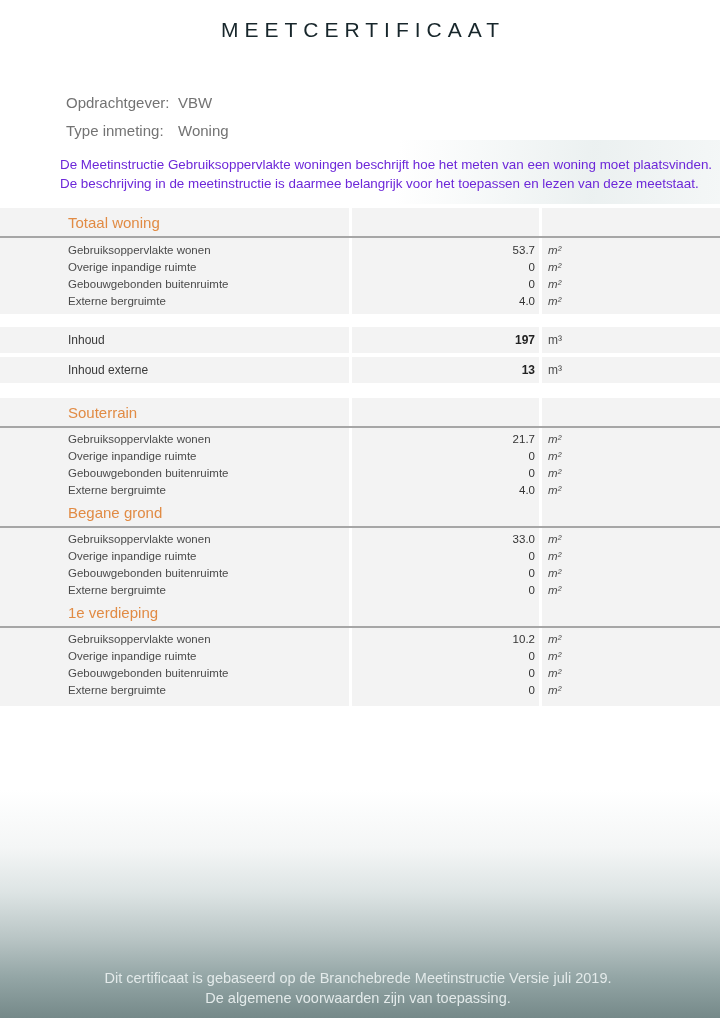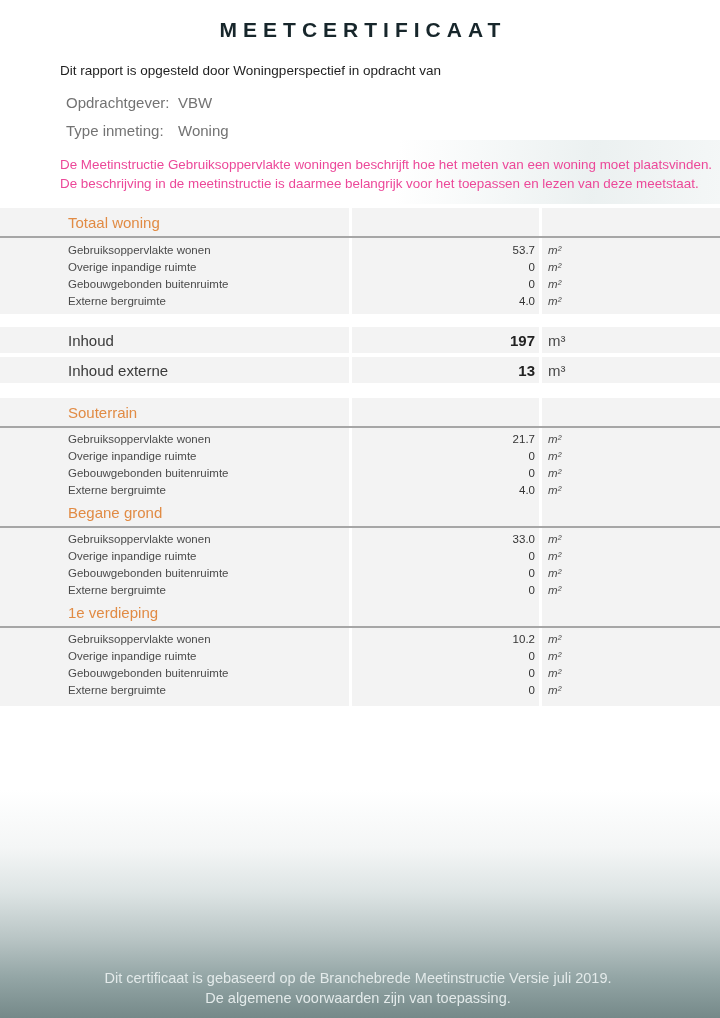--- a/index.html
+++ b/index.html
@@ -8,39 +8,39 @@
     position:relative;
     width:720px; height:1018px;
     background:#ffffff;
     font-family:"Liberation Sans", sans-serif;
     overflow:hidden;
     margin:0 auto;
   }
   .title {
     position:absolute; top:18px; left:0; right:0;
     text-align:center;
-    font-size:21px; font-weight:bold;
+    font-size:21px; font-weight:normal;
     letter-spacing:6px; padding-left:6px;
     color:#17262b;
   }
   .intro {
     position:absolute; top:63px; left:60px;
     font-size:13.5px; color:#1e1e1e;
   }
   .kv { position:absolute; left:66px; font-size:15px; color:#737373; }
   .kv-client { top:94px; }
   .kv-type { top:122px; }
   .kv-label { display:inline-block; width:112px; }
   .desc-tint {
     position:absolute; top:140px; left:0; right:0; height:64px;
     background:linear-gradient(95deg, rgba(238,242,242,0) 55%, rgba(232,238,238,0.85) 82%, rgba(243,246,246,0.9) 100%);
   }
   .desc {
     position:absolute; top:156px; left:60px;
-    font-size:13.4px; line-height:18.5px; color:#ec4899;
+    font-size:13.4px; line-height:18.5px; color:#6d28d9;
   }
   .band { position:absolute; left:0; right:0; background:#f3f3f3; }
   .divider { position:absolute; top:0; bottom:0; width:3px; background:#ffffff; z-index:1; }
   .d1 { left:349px; } .d2 { left:539px; }
   .sec-header {
     height:30px; position:relative; z-index:2;
     border-bottom:2px solid #a6a6a6;
   }
   .sec-title {
     position:absolute; left:68px; top:50%; transform:translateY(-50%);
@@ -54,21 +54,21 @@
   .row .lbl  { padding-left:68px; color:#4a4a4a; }
   .row .val  { text-align:right; padding-right:4px; color:#333333; }
   .row .unit { padding-left:9px; color:#4a4a4a;font-style:italic; }
   .band-totaal { top:208px; height:106px; }
   .band-inhoud { height:26px; }
   .band-inhoud-1 { top:327px; }
   .band-inhoud-2 { top:357px; }
   .row-lg {
     position:relative; z-index:2;
     display:grid; grid-template-columns:349px 190px auto;
-    height:26px; align-items:center; font-size:15px;
+    height:26px; align-items:center; font-size:12px;
   }
   .row-lg .lbl  { padding-left:68px; color:#3a3a3a; }
   .row-lg .val  { text-align:right; padding-right:4px; font-weight:bold; color:#222222; }
   .row-lg .unit { padding-left:9px; color:#4a4a4a; }
   .band-floors { top:398px; height:308px; }
   .floor-rows { height:70px; padding-top:2px; }
   .footer {
     position:absolute; left:0; right:0; top:790px; height:228px;
     background:linear-gradient(to bottom,
       rgba(255,255,255,0) 0%, #f4f6f6 25%, #dde4e4 45%,
@@ -80,21 +80,20 @@
     font-size:14.5px; line-height:20px;
   }
 </style>
 </head>
 <body>
 
 <div class="page">
 
   <h1 class="title">MEETCERTIFICAAT</h1>
 
-  <p class="intro">Dit rapport is opgesteld door Woningperspectief in opdracht van</p>
 
   <div class="kv kv-client">
     <span class="kv-label">Opdrachtgever:</span><span class="kv-value">VBW</span>
   </div>
 
   <div class="kv kv-type">
     <span class="kv-label">Type inmeting:</span><span class="kv-value">Woning</span>
   </div>
 
   <div class="desc-tint"></div>

